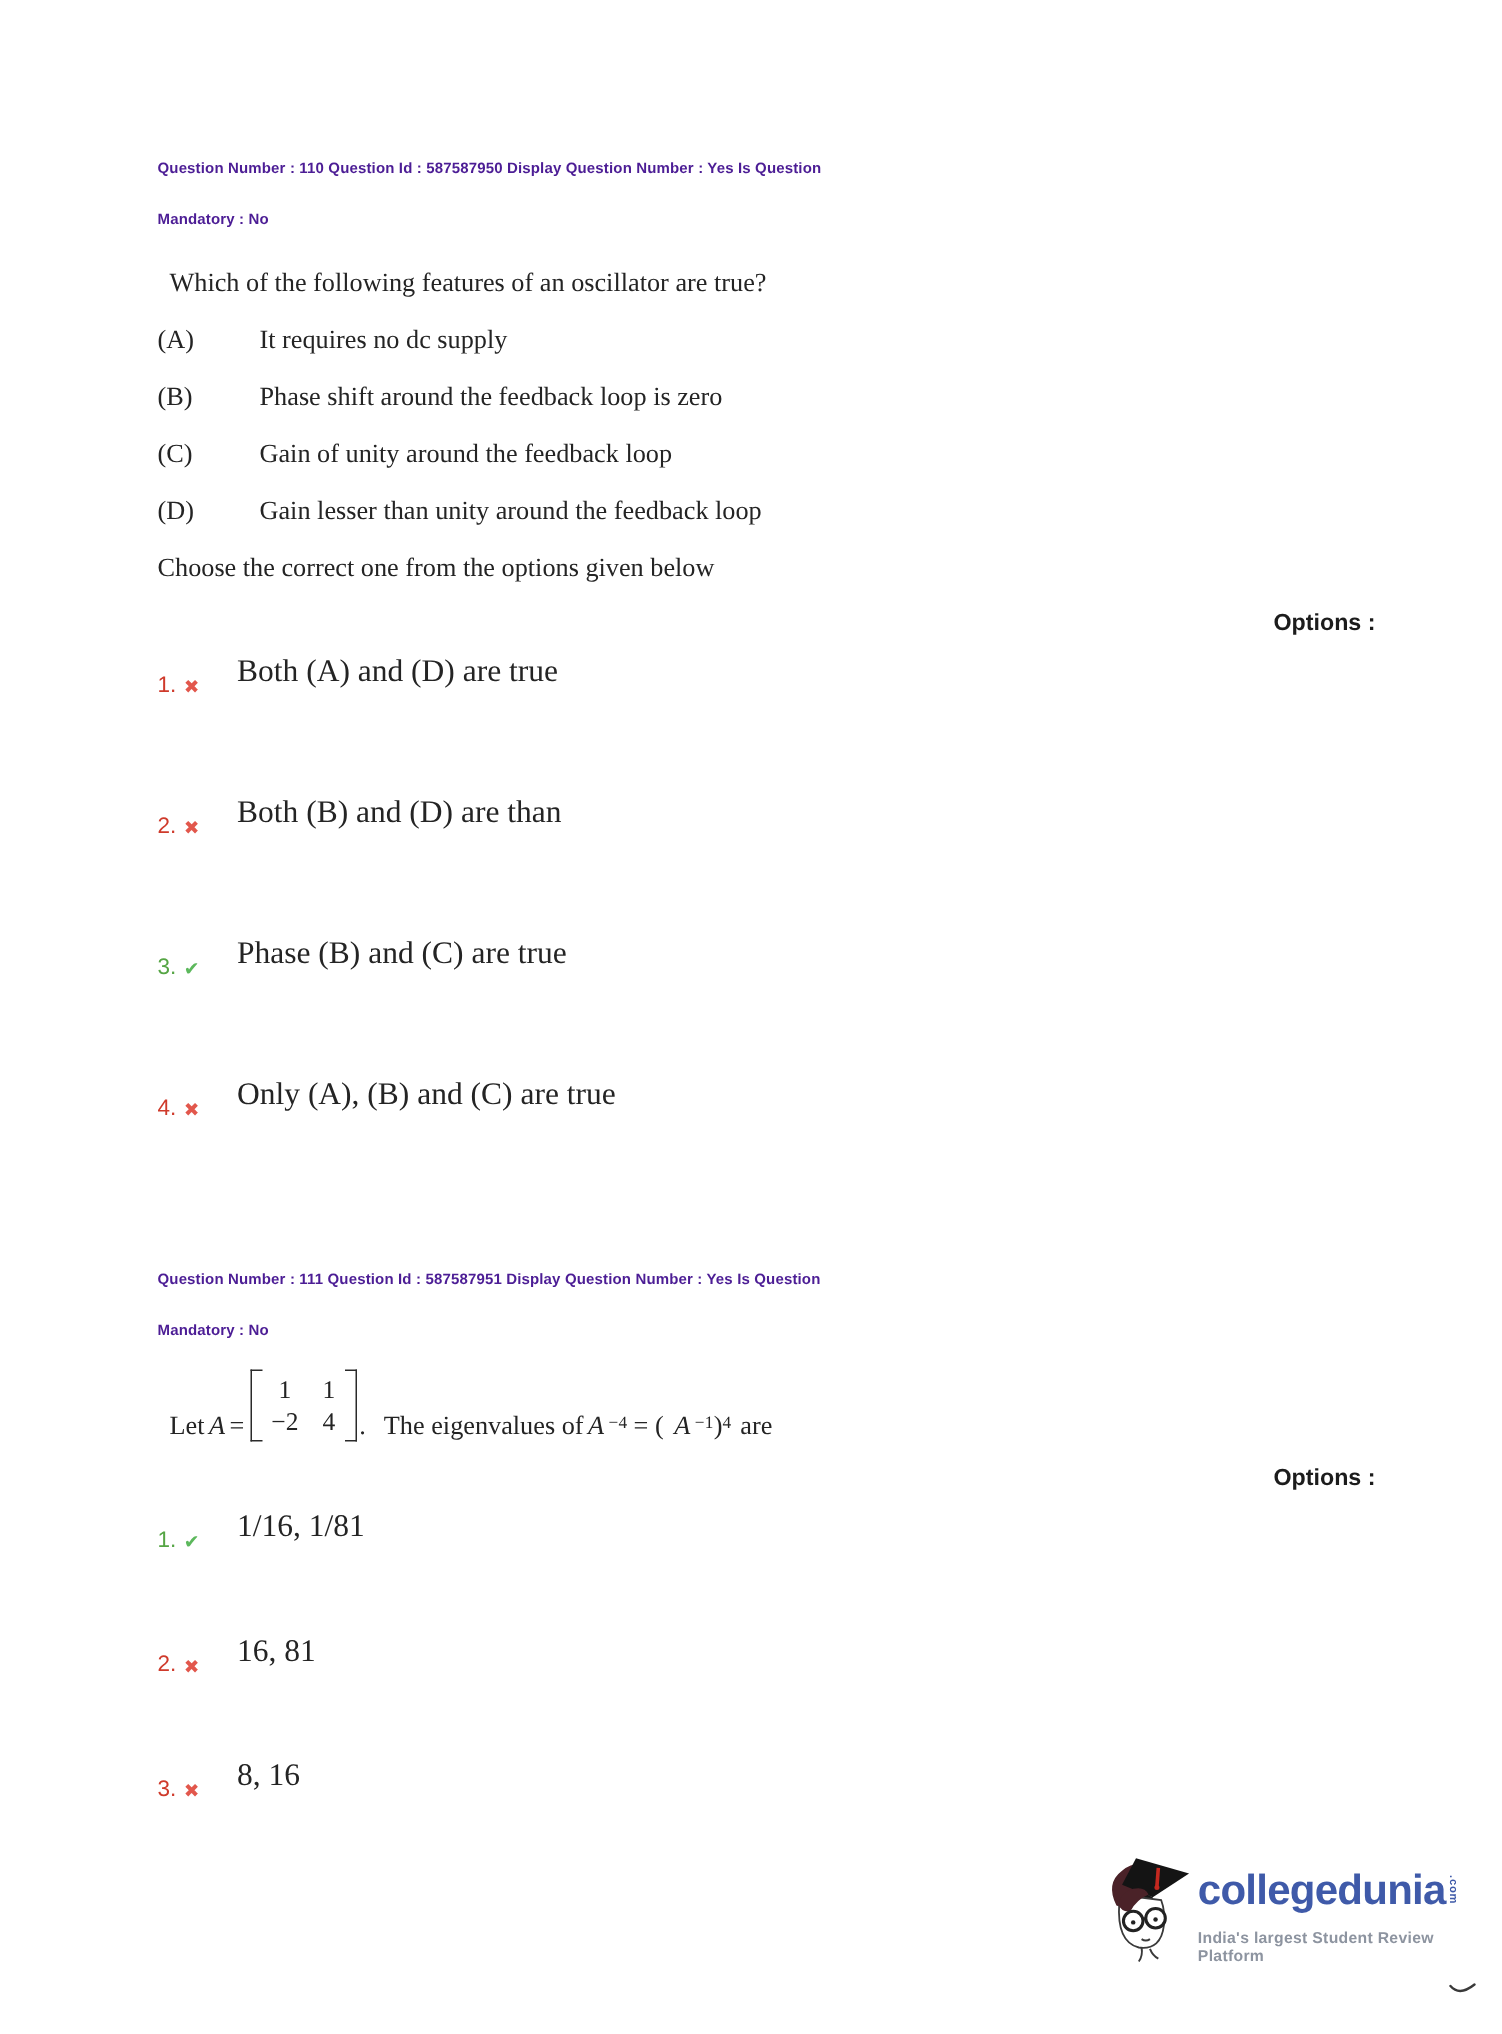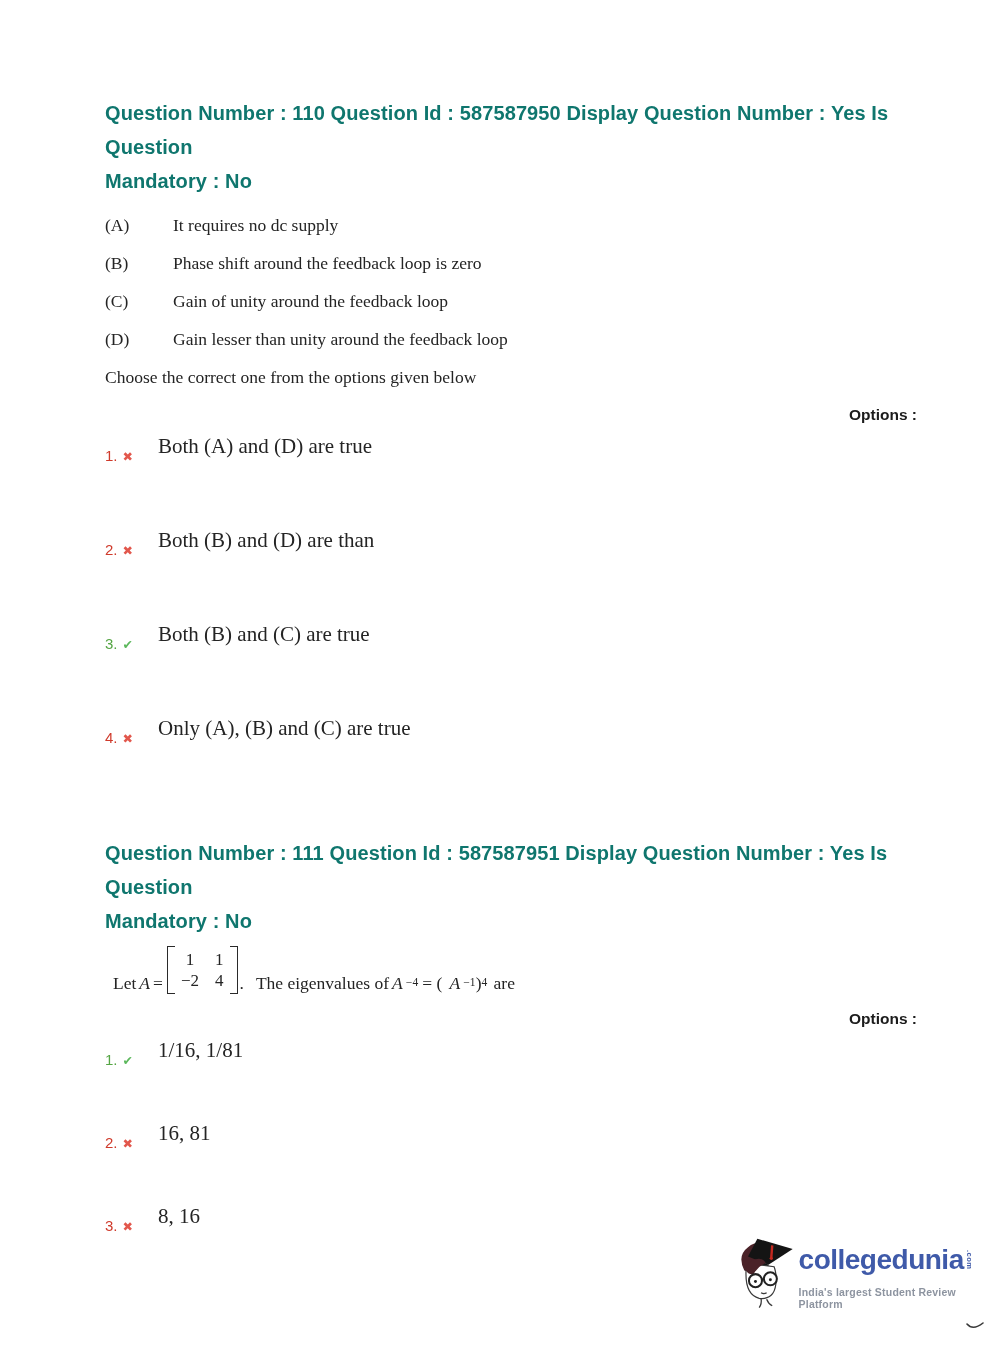--- a/index.html
+++ b/index.html
@@ -6,21 +6,21 @@
   body{
     width:1001px;height:1356px;position:relative;overflow:hidden;
     background:#ffffff;
     font-family:"Liberation Serif", serif;
   }
   .content{position:absolute;left:105px;top:0;width:812px;}
 
   
   .q-header{
     font-family:"Liberation Sans", sans-serif;
-    font-weight:700;font-size:20px;color:#0f766e;
+    font-weight:700;font-size:10px;color:#4c1d95;
     line-height:34px;letter-spacing:.1px;
   }
   .q110{margin-top:96px;}
   .q111{margin-top:25px;}
 
   
   .q-text{
     font-size:17.5px;color:#242424;line-height:21px;
     margin:14px 0 0 0;padding-left:8px;
   }
@@ -102,20 +102,21 @@
 <body>
 
 <div class="content">
 
   <section>
     <div class="q-header q110">
       <div>Question Number : 110 Question Id : 587587950 Display Question Number : Yes Is Question</div>
       <div>Mandatory : No</div>
     </div>
 
+    <p class="q-text">Which of the following features of an oscillator are true?</p>
 
     <div class="sub-options">
       <div class="sub-option">
         <span class="sub-label">(A)</span>
         <span>It requires no dc supply</span>
       </div>
       <div class="sub-option">
         <span class="sub-label">(B)</span>
         <span>Phase shift around the feedback loop is zero</span>
       </div>
@@ -146,21 +147,21 @@
           <span class="answer-num">2.</span>
           <span class="mark-icon">✖</span>
         </span>
         <span class="answer-text">Both (B) and (D) are than</span>
       </div>
       <div class="answer-row row-correct">
         <span class="answer-marker">
           <span class="answer-num">3.</span>
           <span class="mark-icon">✔</span>
         </span>
-        <span class="answer-text">Both (B) and (C) are true</span>
+        <span class="answer-text">Phase (B) and (C) are true</span>
       </div>
       <div class="answer-row row-wrong">
         <span class="answer-marker">
           <span class="answer-num">4.</span>
           <span class="mark-icon">✖</span>
         </span>
         <span class="answer-text">Only (A), (B) and (C) are true</span>
       </div>
     </div>
   </section>

